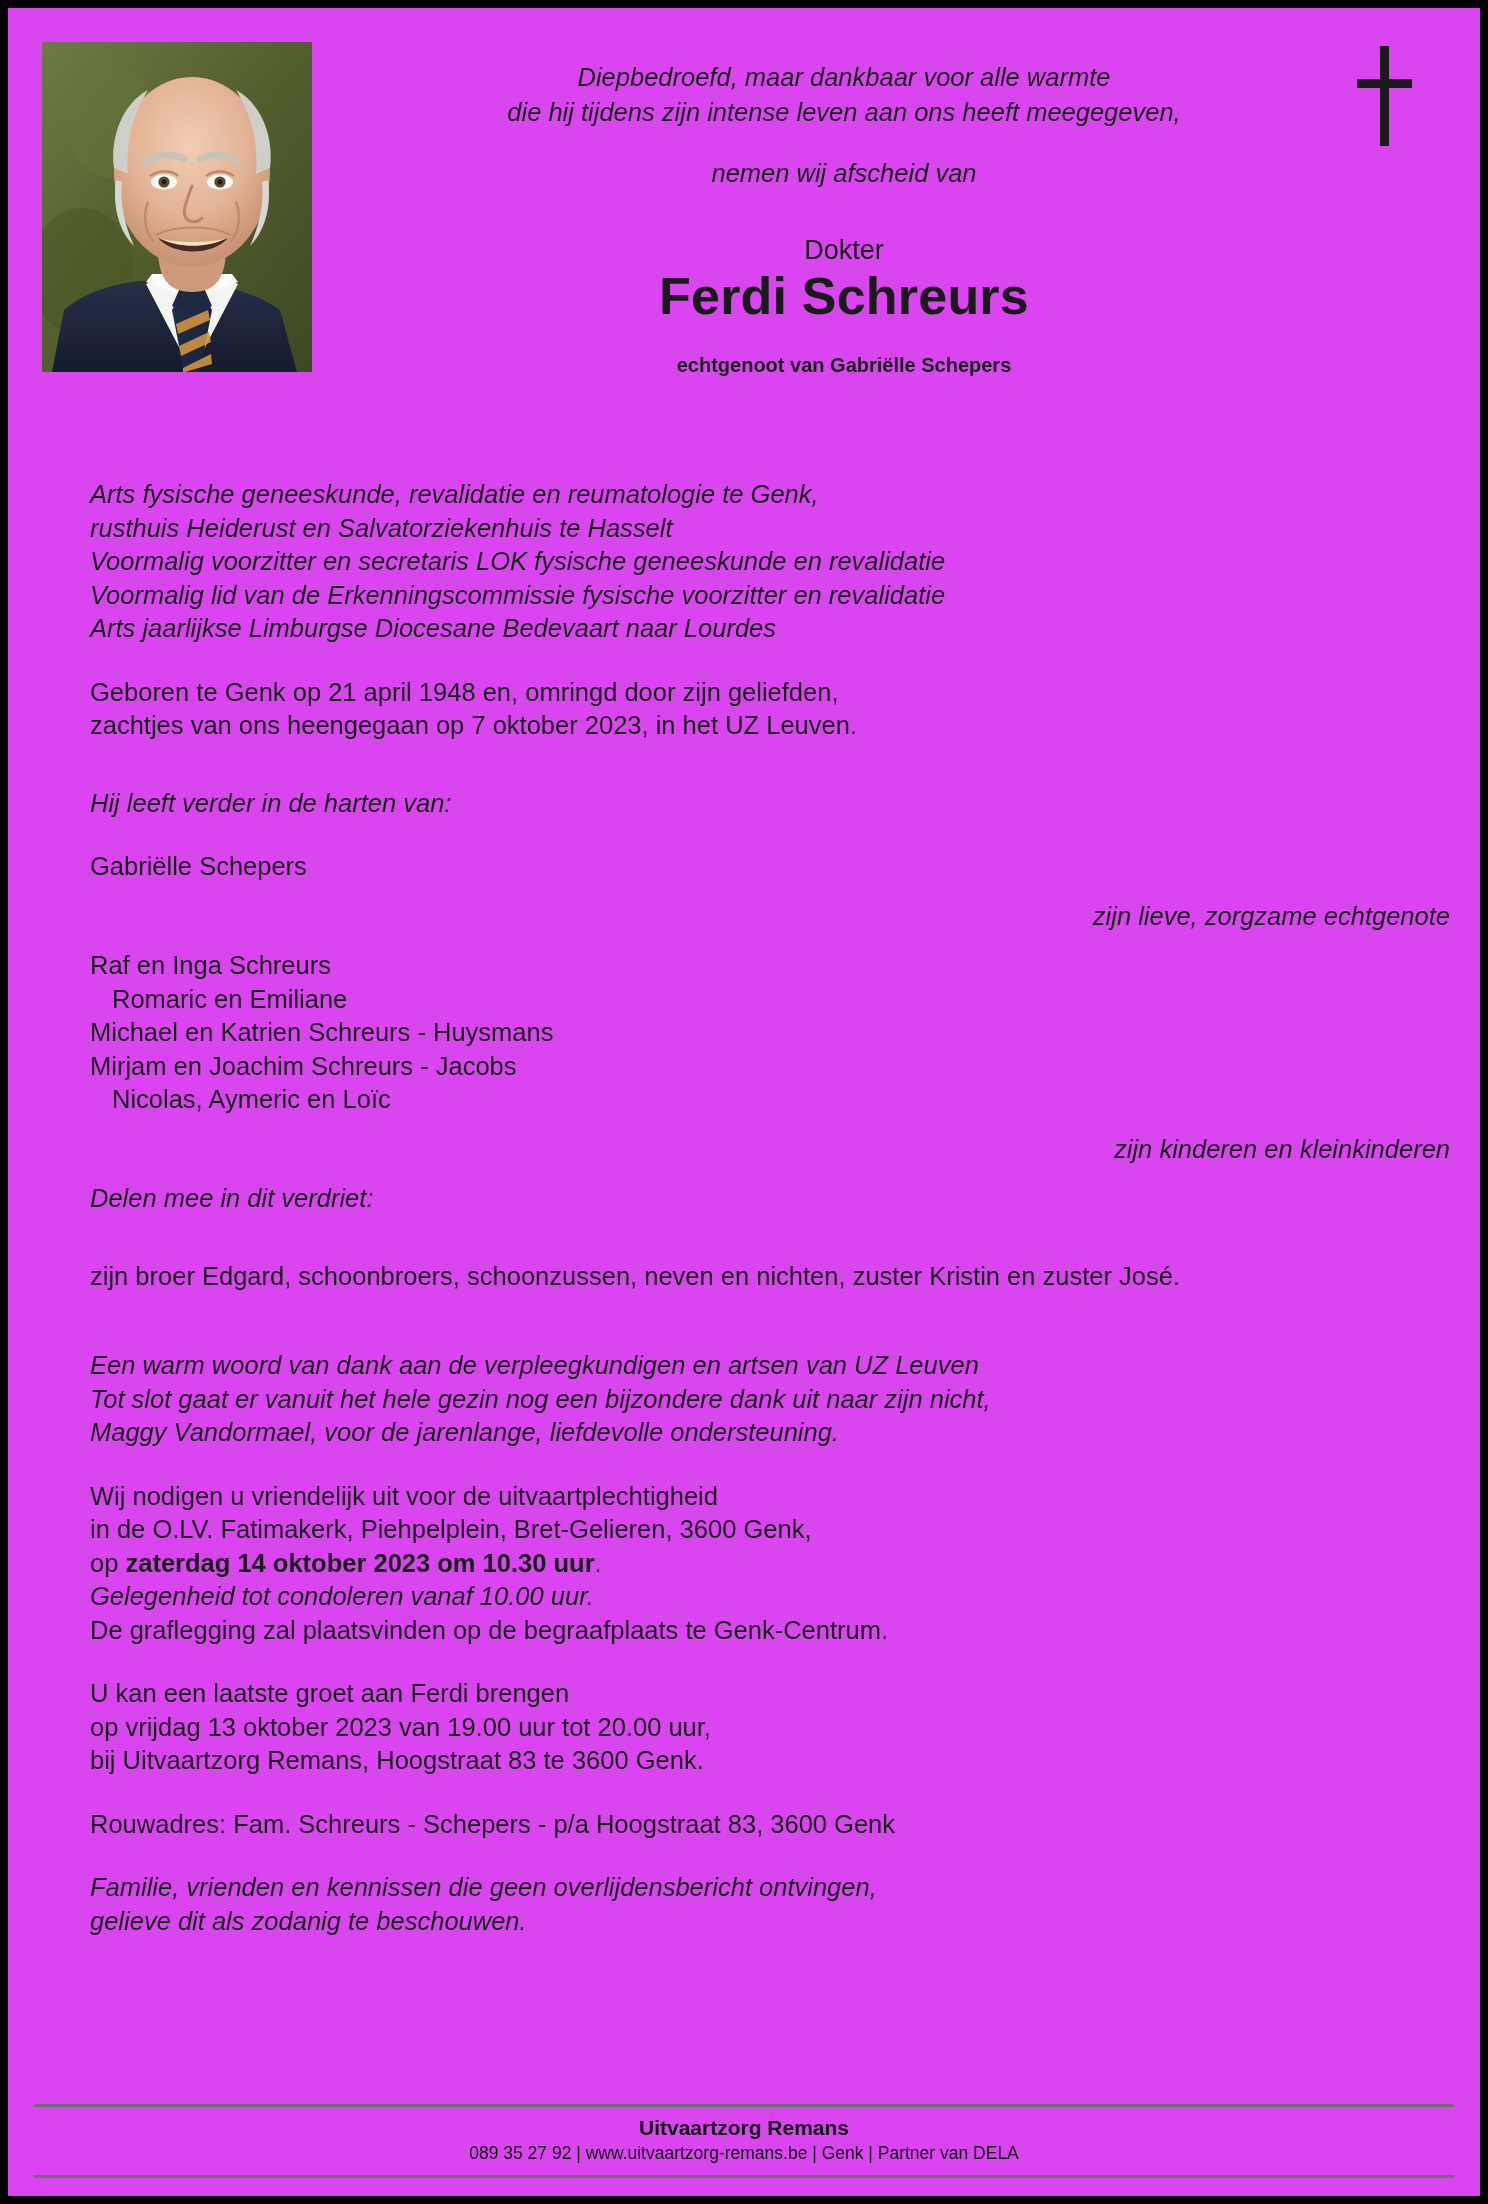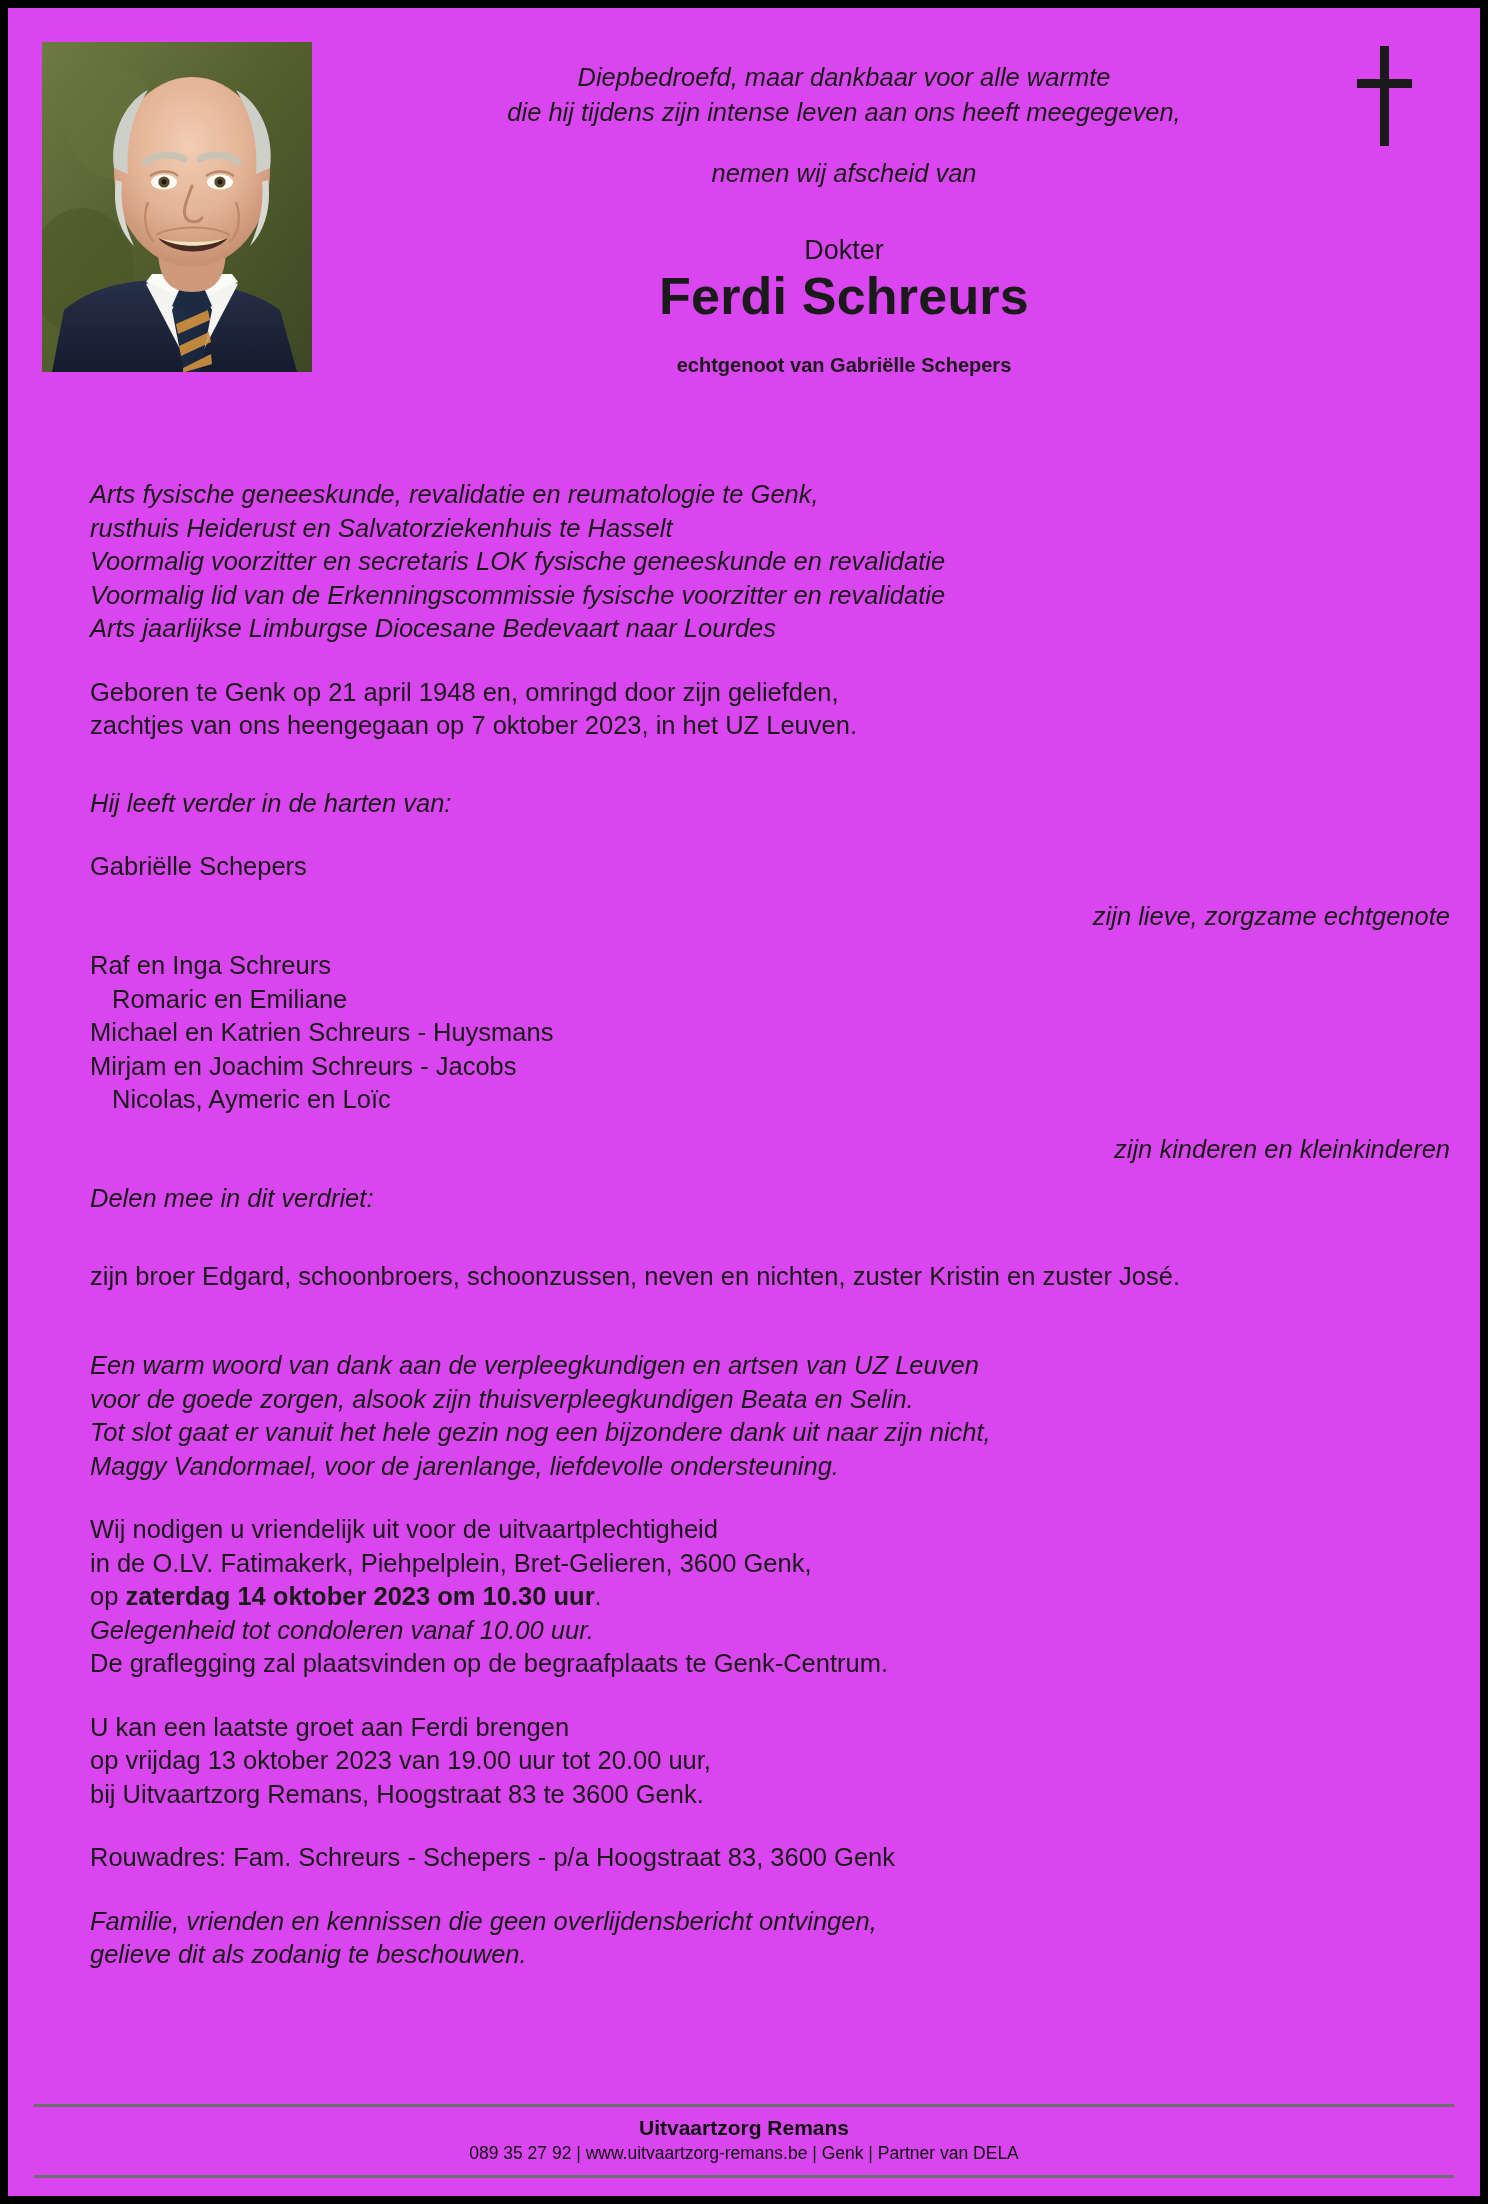--- a/index.html
+++ b/index.html
@@ -287,21 +287,20 @@
       <div class="sp-sm"></div>
       <div class="ln it">Delen mee in dit verdriet:</div>
 
       <div class="sp-lg"></div>
       <div class="ln">zijn broer Edgard, schoonbroers, schoonzussen, neven en nichten, zuster Kristin en zuster José.</div>
 
       <div class="sp-xl"></div>
 
       <div>
         <div class="ln it">Een warm woord van dank aan de verpleegkundigen en artsen van UZ Leuven</div>
-        <div class="ln it">voor de goede zorgen, alsook zijn thuisverpleegkundigen Beata en Selin.</div>
         <div class="ln it">Tot slot gaat er vanuit het hele gezin nog een bijzondere dank uit naar zijn nicht,</div>
         <div class="ln it">Maggy Vandormael, voor de jarenlange, liefdevolle ondersteuning.</div>
       </div>
 
       <div class="sp-md"></div>
 
       <div>
         <div class="ln">Wij nodigen u vriendelijk uit voor de uitvaartplechtigheid</div>
         <div class="ln">in de O.LV. Fatimakerk, Piehpelplein, Bret-Gelieren, 3600 Genk,</div>
         <div class="ln"><span>op </span><b>zaterdag 14 oktober 2023 om 10.30 uur</b><span>.</span></div>

